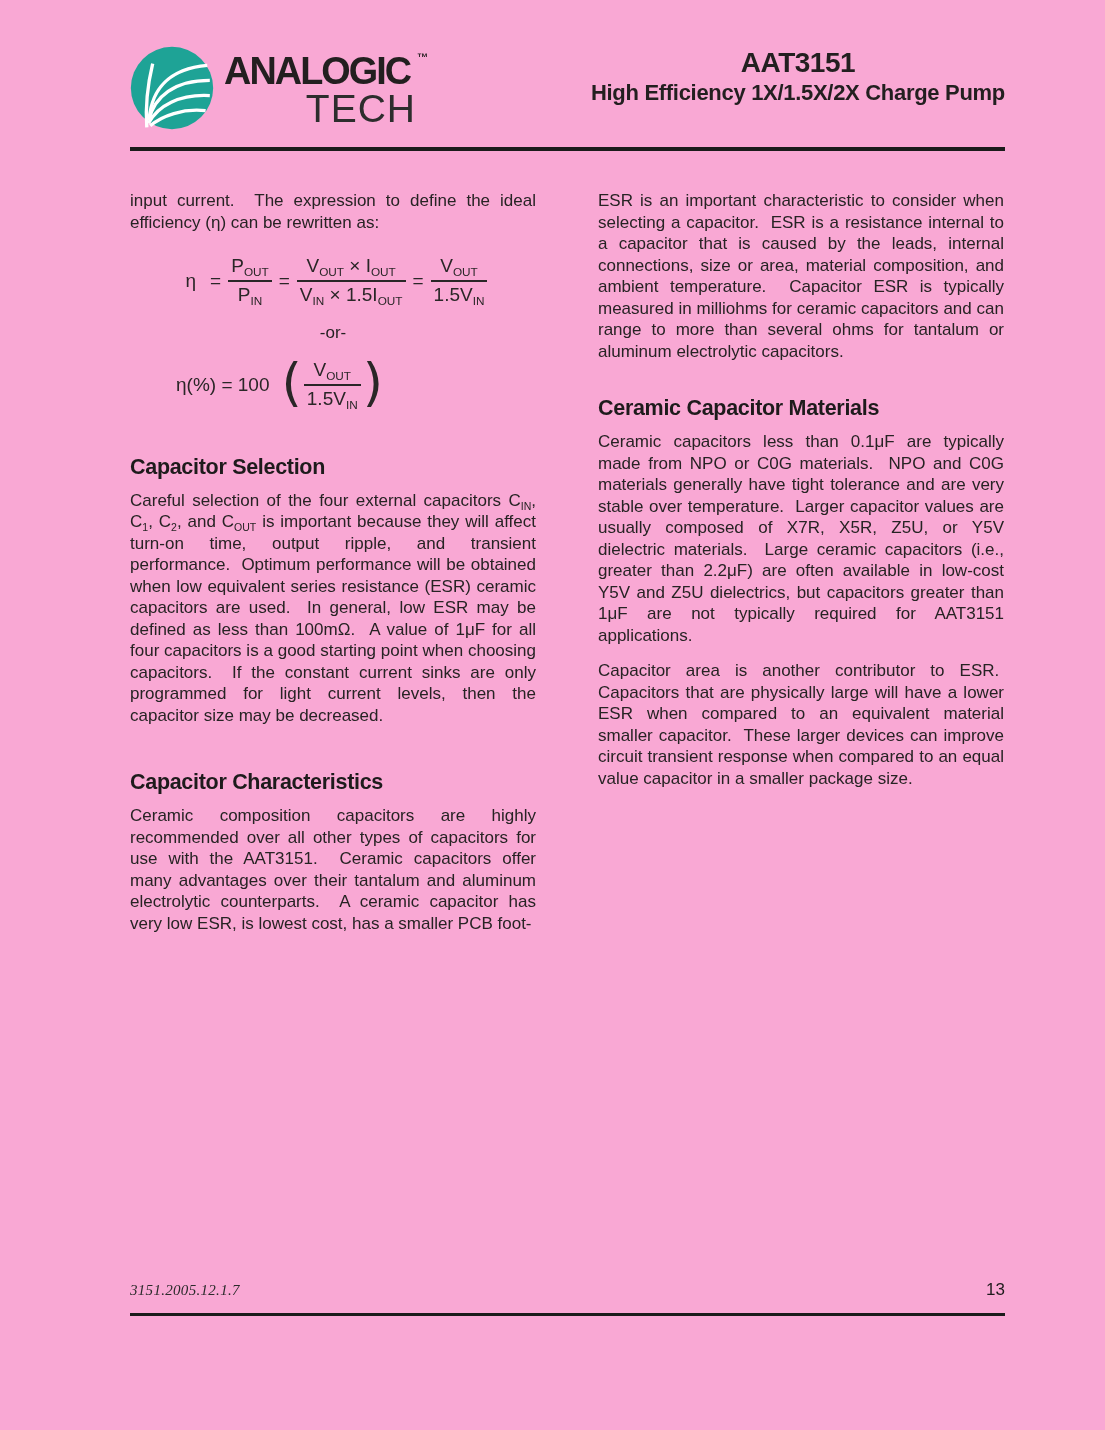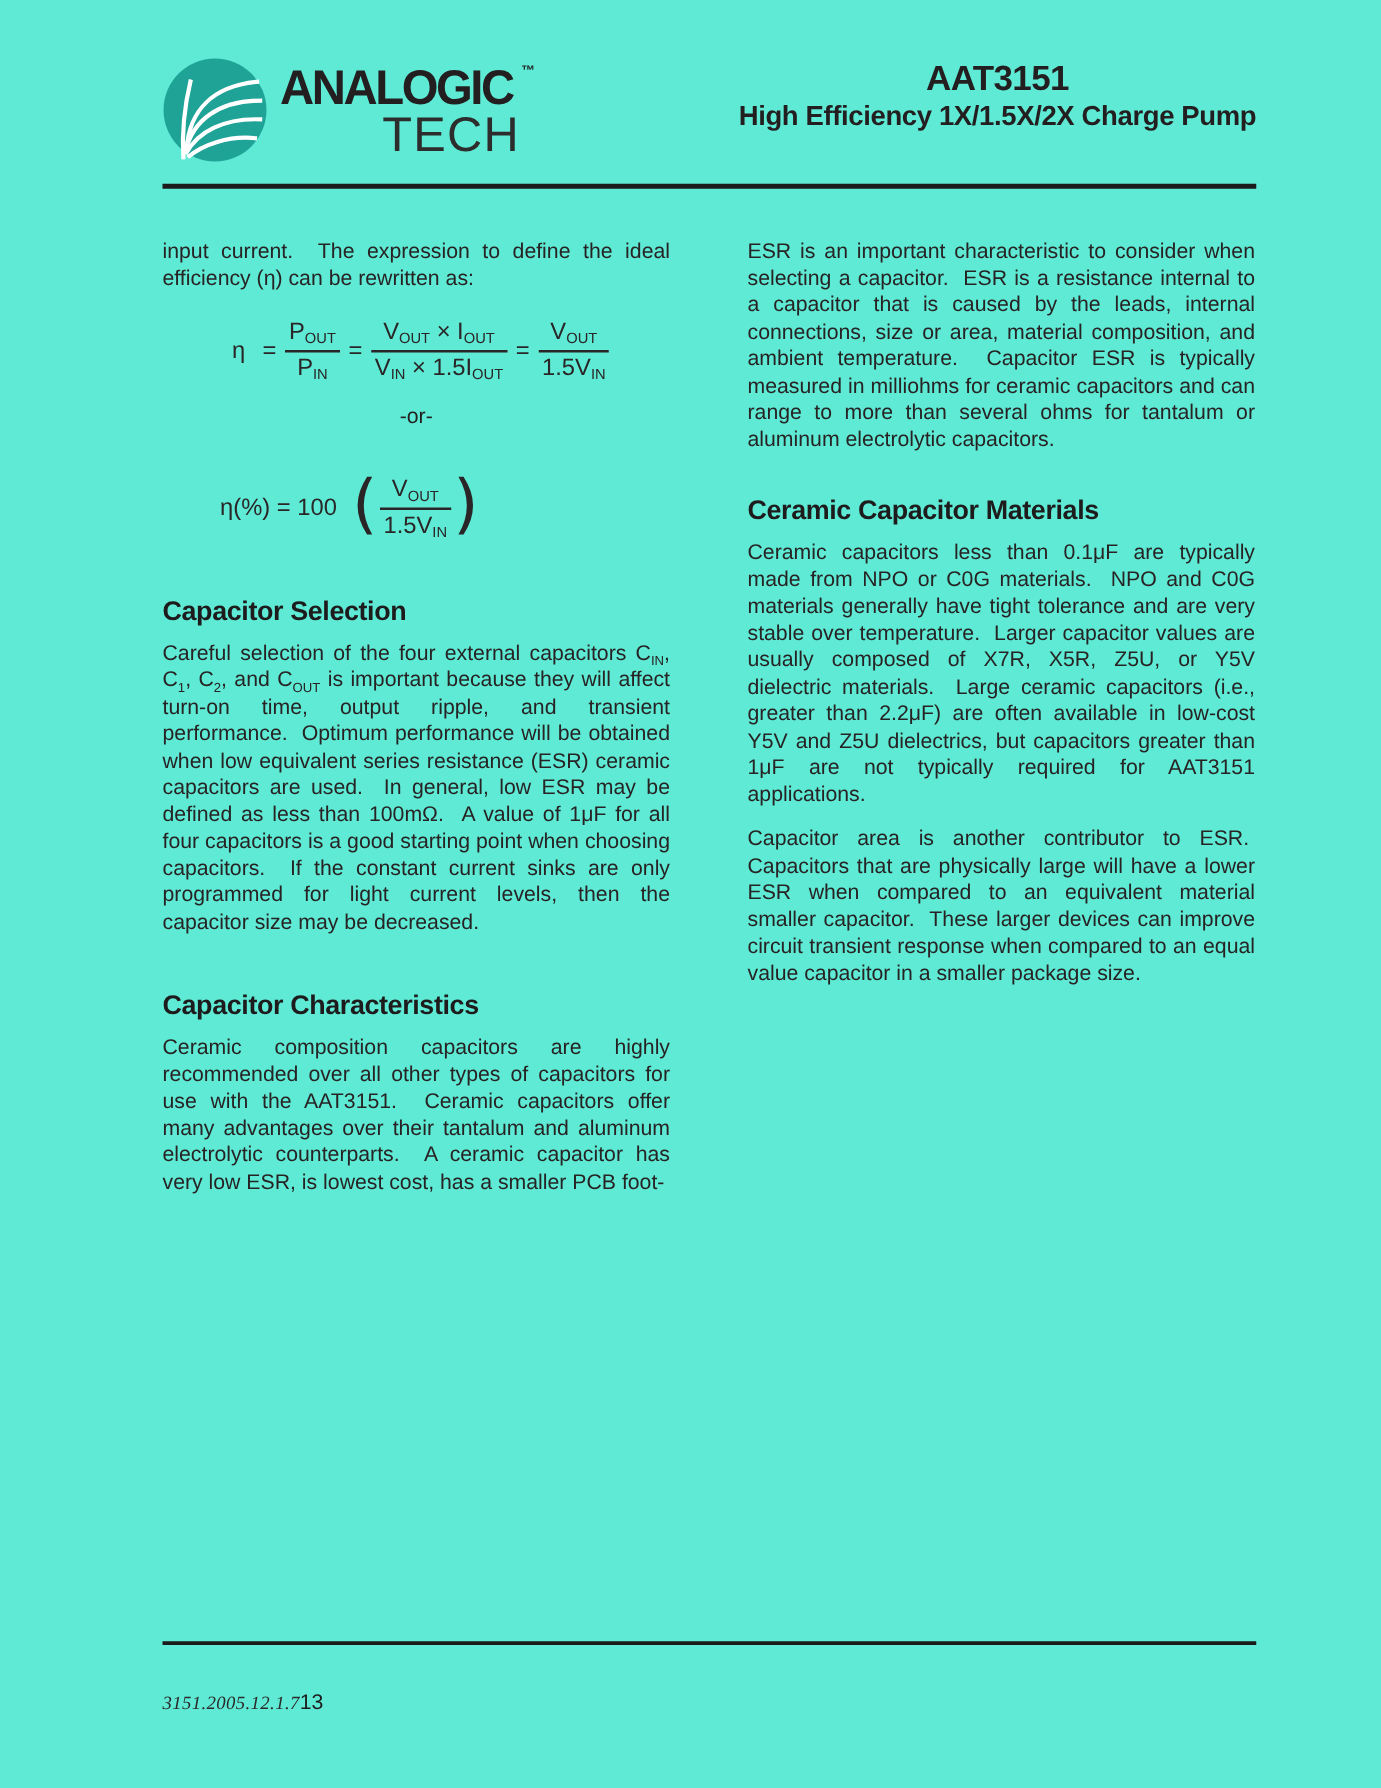--- a/index.html
+++ b/index.html
@@ -1,19 +1,19 @@
 <!DOCTYPE html>
 <html><head>
 <meta charset="utf-8">
 <style>
   html,body { margin:0; padding:0; background:#ffffff; }
   .page {
     position:relative;
     width:1105px; height:1430px;
-    background:#5eead4;
+    background:#f9a8d4;
     font-family:"Liberation Sans", sans-serif;
     color:#231f20;
     overflow:hidden;
   }
 
   
   .header {
     position:absolute; left:130px; right:100px; top:45px;
     display:flex; justify-content:space-between; align-items:flex-start;
   }
@@ -60,33 +60,33 @@
     font-size:19px; color:#2a2627; margin-top:22px;
   }
   .formula .sym { margin:0 7px; white-space:nowrap; }
   .frac { display:inline-flex; flex-direction:column; align-items:center; }
   .frac .num, .frac .den { padding:0 3px; line-height:1.2; white-space:nowrap; }
   .frac .bar { align-self:stretch; height:2px; background:#2a2627; margin:2px 0; }
   .formula sub { vertical-align:-0.3em; }
 
   .or-sep { font-size:17px; margin:16px 0 1px 0; text-align:center; }
 
-  .formula2 { margin-top:38px; transform:translateX(-57px);justify-content:center; }
+  .formula2 { margin-top:16px; transform:translateX(-57px);justify-content:center; }
   .bigparen {
     font-family:"DejaVu Sans", sans-serif;
     font-size:52px; font-weight:400; line-height:1;
     position:relative; top:-3px;
   }
   .bigparen.open  { margin:0 2px 0 5px; }
   .bigparen.close { margin:0 0 0 2px; }
 
   
   .footer {
-    position:absolute; left:130px; right:100px; top:1352px;
-    display:flex; align-items:baseline;
+    position:absolute; left:130px; right:100px; top:1280px;
+    display:flex; justify-content:space-between; align-items:baseline;
   }
   .doc-code {
     font-family:"Liberation Serif", serif; font-style:italic;
     font-size:15px; color:#2b2b2b; letter-spacing:0.3px;
   }
   .page-num { font-size:17px; color:#1e1b1c; }
 </style>
 </head>
 <body>
 

